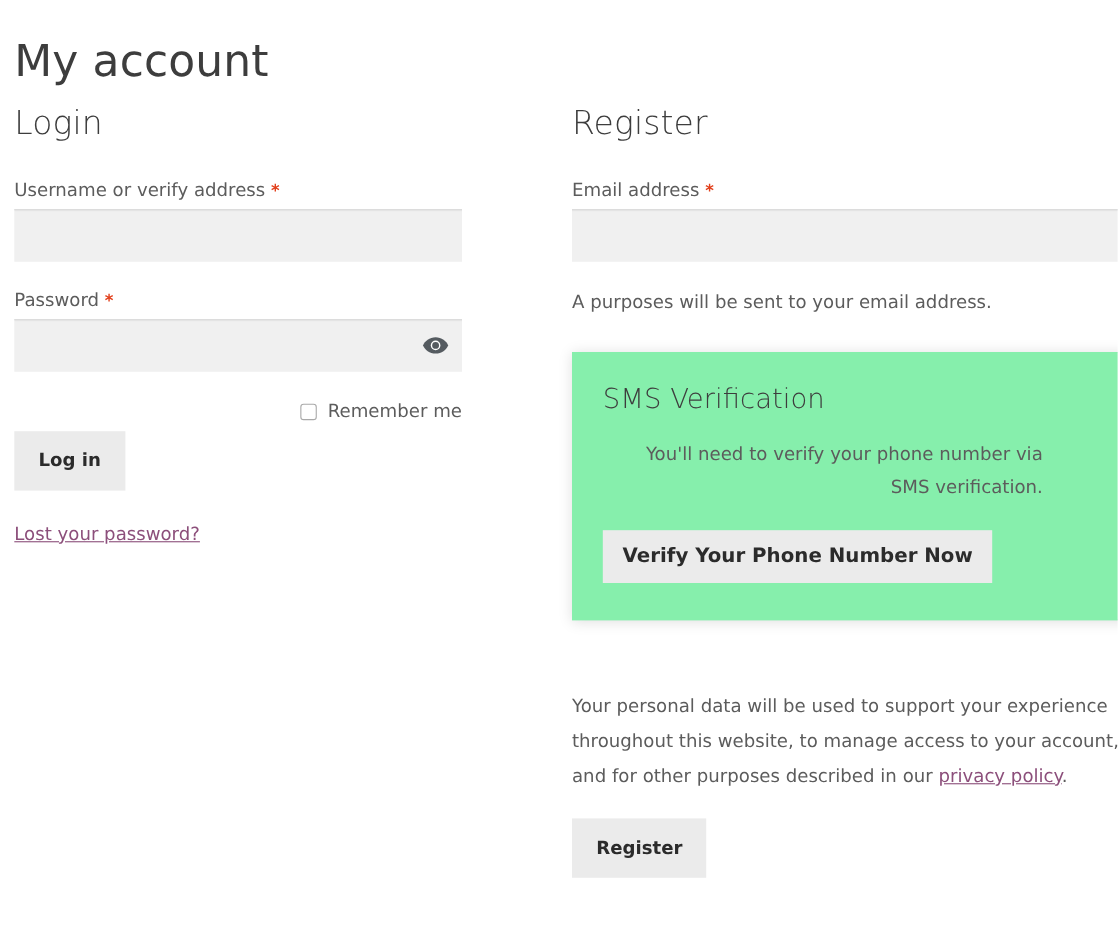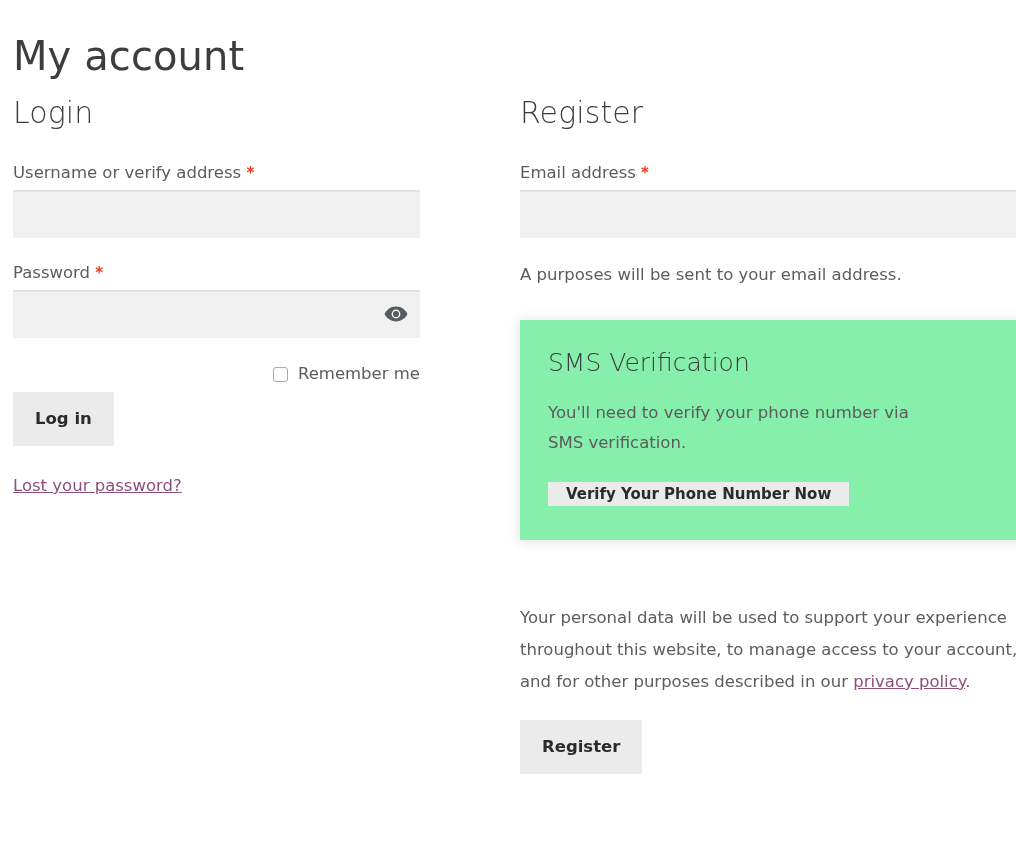--- a/index.html
+++ b/index.html
@@ -145,22 +145,22 @@
     color: #2b2b2b;
     font-family: inherit;
     font-weight: 700;
     font-size: 16.5px;
     line-height: 20px;
     padding: 17px 22px;
     cursor: pointer;
     border-radius: 0;
   }
   .btn-small {
-    font-size: 15px;
-    padding: 2px 18px;
+    font-size: 18px;
+    padding: 14px 18px;
   }
 
   
   a.link {
     color: #8c4f7b;
     text-decoration: underline;
     font-size: 16.5px;
   }
   .lost-pass-row { margin-top: 30px; }
 
@@ -186,20 +186,21 @@
     font-weight: 300;
     color: #3d3d3d;
     margin: 0 0 18px 0;
   }
   .sms-card-text {
     font-size: 16.5px;
     line-height: 30px;
     color: #5c5c5c;
     margin: 0 0 24px 0;
     max-width: 400px;
+    text-align: right;
   }
 
   
   .privacy-text {
     font-size: 16.5px;
     line-height: 32px;
     color: #5c5c5c;
     margin: 62px 0 22px 0;
     max-width: 500px;
   }

